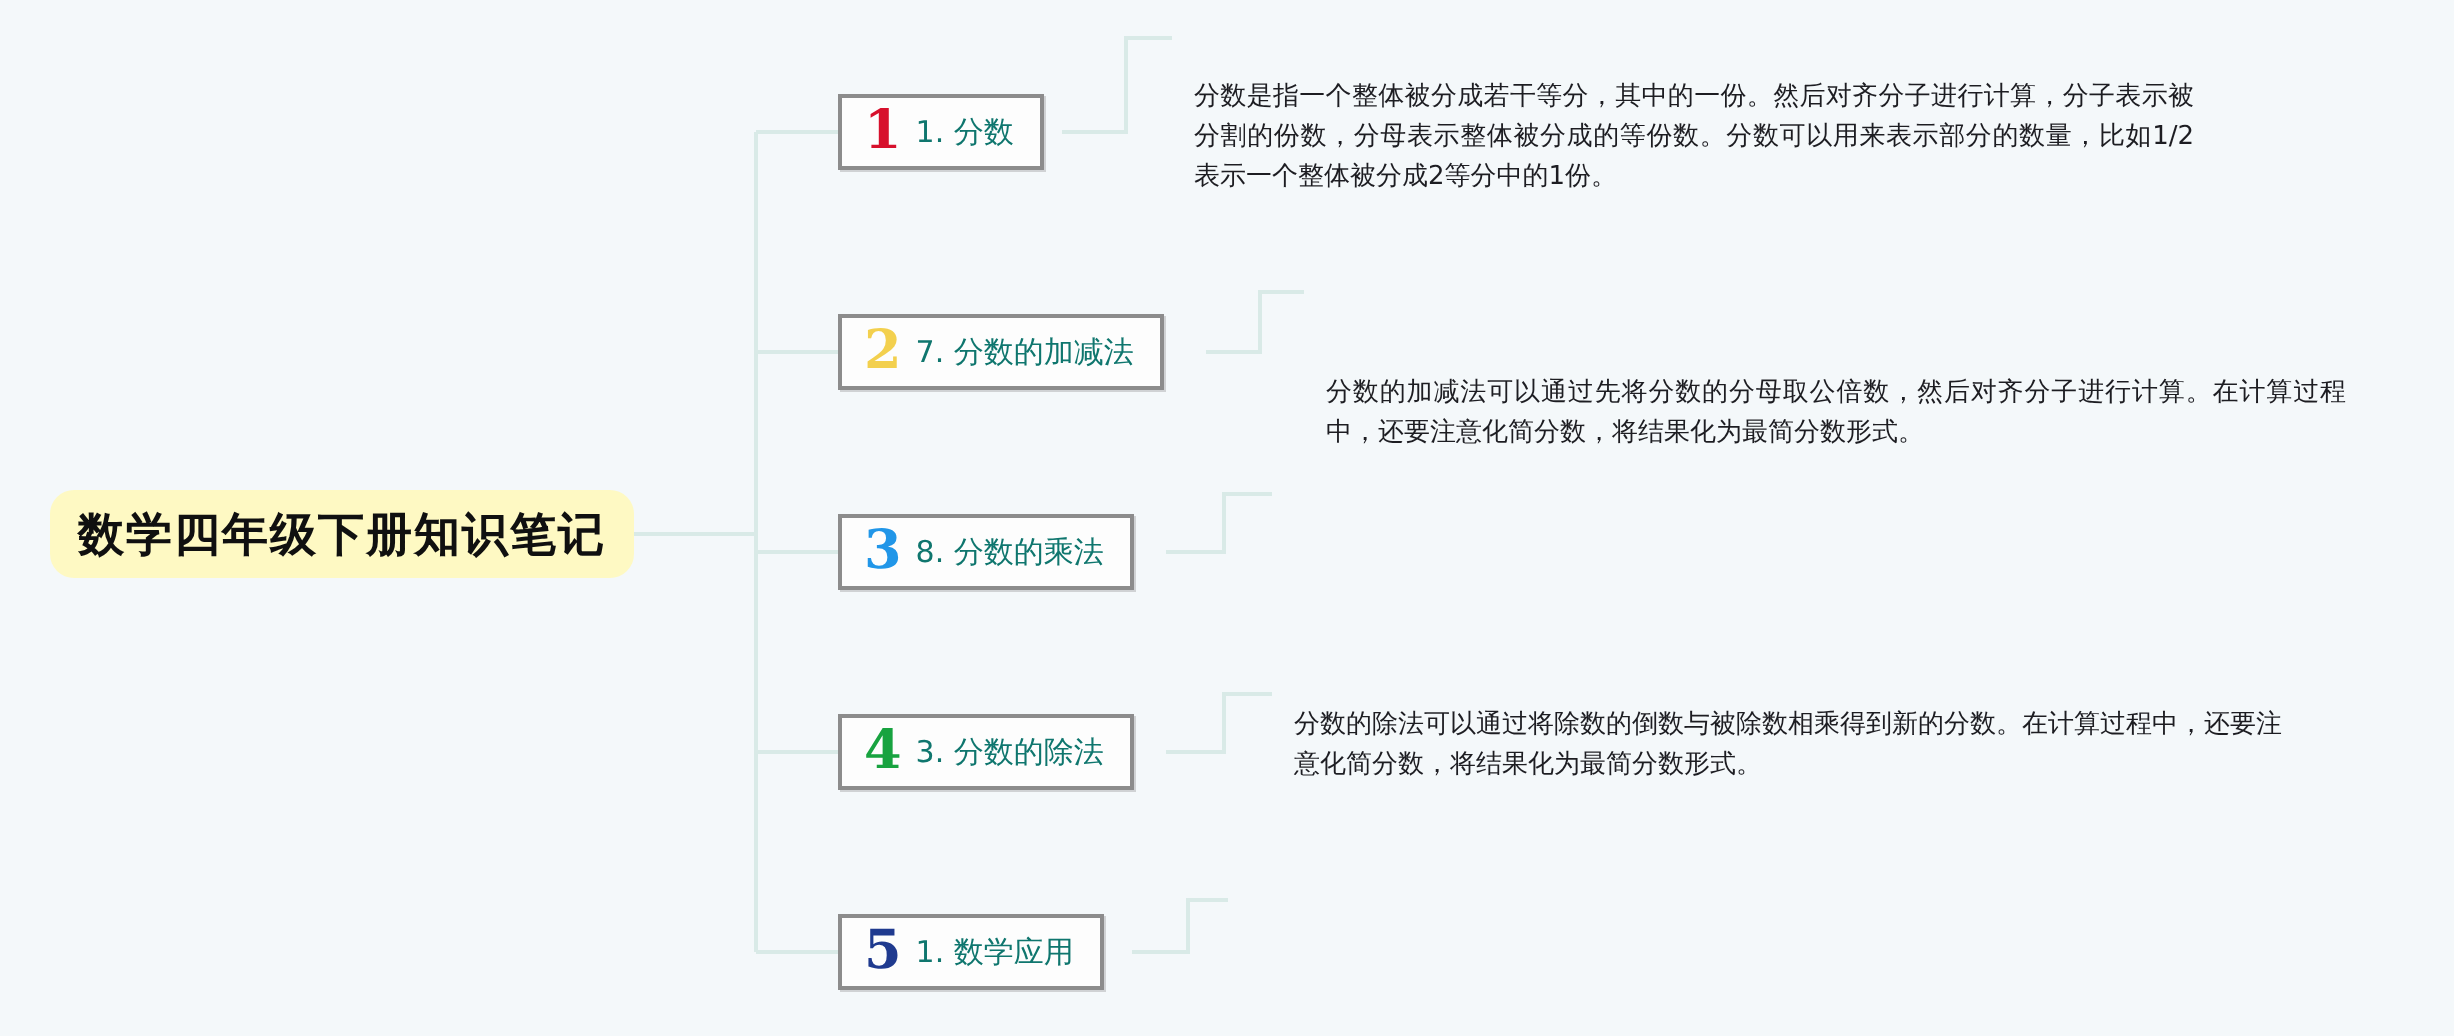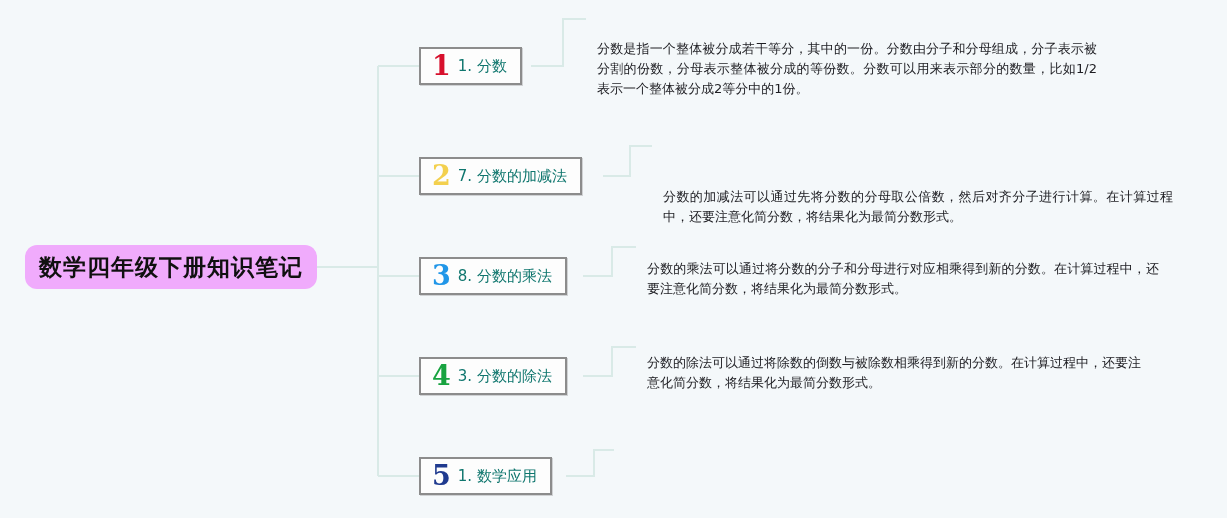--- a/index.html
+++ b/index.html
@@ -114,41 +114,40 @@
       <path d="M603,176 L630,176 L630,146 L652,146"></path>
 
       <path d="M583,276 L612,276 L612,247 L636,247"></path>
 
       <path d="M583,376 L612,376 L612,347 L636,347"></path>
 
       <path d="M566,476 L594,476 L594,450 L614,450"></path>
     </g>
   </svg>
 
-  <div class="root-node" style="background: #f0abfc;">
+  <div class="root-node" style="background: #fef9c3;">
     <span class="root-label" style="color: rgb(16, 16, 16);">数学四年级下册知识笔记</span>
   </div>
 
   <div class="branch-node" style="left:419px; top:47px;">
     <span class="branch-num" style="color: rgb(215, 16, 44);">1</span>
     <span class="branch-label">1. 分数</span>
   </div>
-  <div class="desc" style="left:597px; top:39px; width:500px;">分数是指一个整体被分成若干等分，其中的一份。分数由分子和分母组成，分子表示被分割的份数，分母表示整体被分成的等份数。分数可以用来表示部分的数量，比如1/2表示一个整体被分成2等分中的1份。</div>
+  <div class="desc" style="left:597px; top:39px; width:500px;">分数是指一个整体被分成若干等分，其中的一份。然后对齐分子进行计算，分子表示被分割的份数，分母表示整体被分成的等份数。分数可以用来表示部分的数量，比如1/2表示一个整体被分成2等分中的1份。</div>
 
   <div class="branch-node" style="left:419px; top:157px;">
     <span class="branch-num" style="color: rgb(243, 208, 78);">2</span>
     <span class="branch-label">7. 分数的加减法</span>
   </div>
   <div class="desc" style="left:663px; top:159px; width:510px;margin-top:28px;">分数的加减法可以通过先将分数的分母取公倍数，然后对齐分子进行计算。在计算过程中，还要注意化简分数，将结果化为最简分数形式。</div>
 
   <div class="branch-node" style="left:419px; top:257px;">
     <span class="branch-num" style="color: rgb(33, 150, 232);">3</span>
     <span class="branch-label">8. 分数的乘法</span>
   </div>
-  <div class="desc" style="left:647px; top:259px; width:512px;">分数的乘法可以通过将分数的分子和分母进行对应相乘得到新的分数。在计算过程中，还要注意化简分数，将结果化为最简分数形式。</div>
 
   <div class="branch-node" style="left:419px; top:357px;">
     <span class="branch-num" style="color: rgb(24, 163, 64);">4</span>
     <span class="branch-label">3. 分数的除法</span>
   </div>
   <div class="desc" style="left:647px; top:353px; width:494px;">分数的除法可以通过将除数的倒数与被除数相乘得到新的分数。在计算过程中，还要注意化简分数，将结果化为最简分数形式。</div>
 
   <div class="branch-node" style="left:419px; top:457px;">
     <span class="branch-num" style="color: rgb(31, 58, 143);">5</span>
     <span class="branch-label">1. 数学应用</span>

